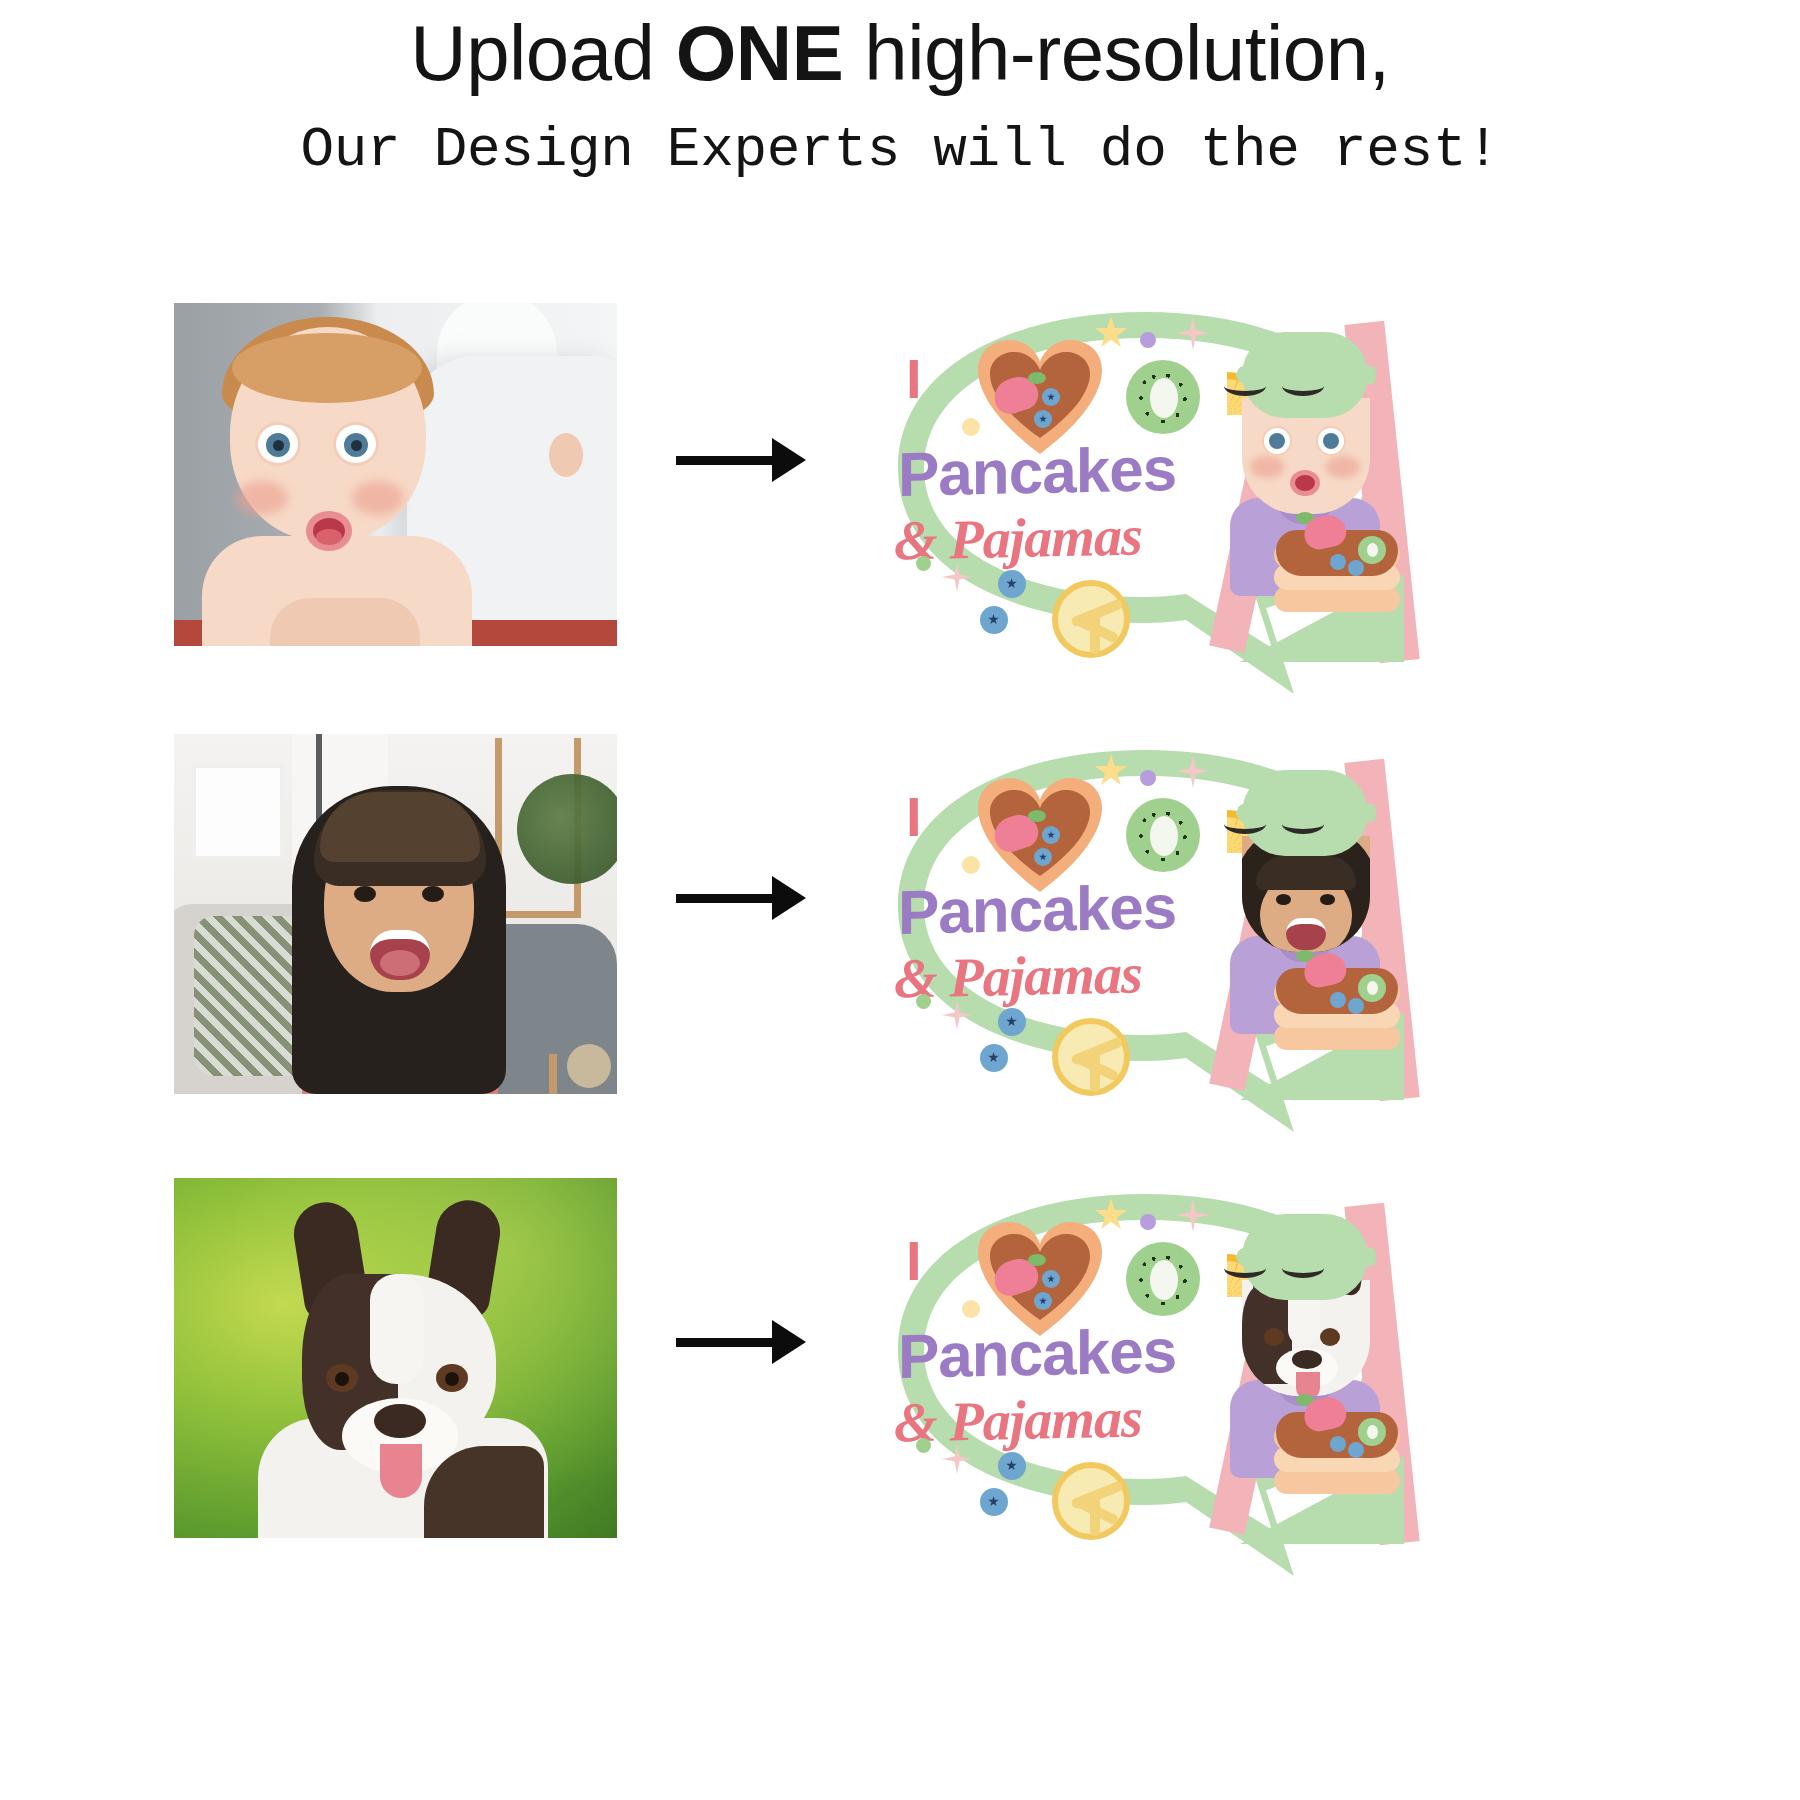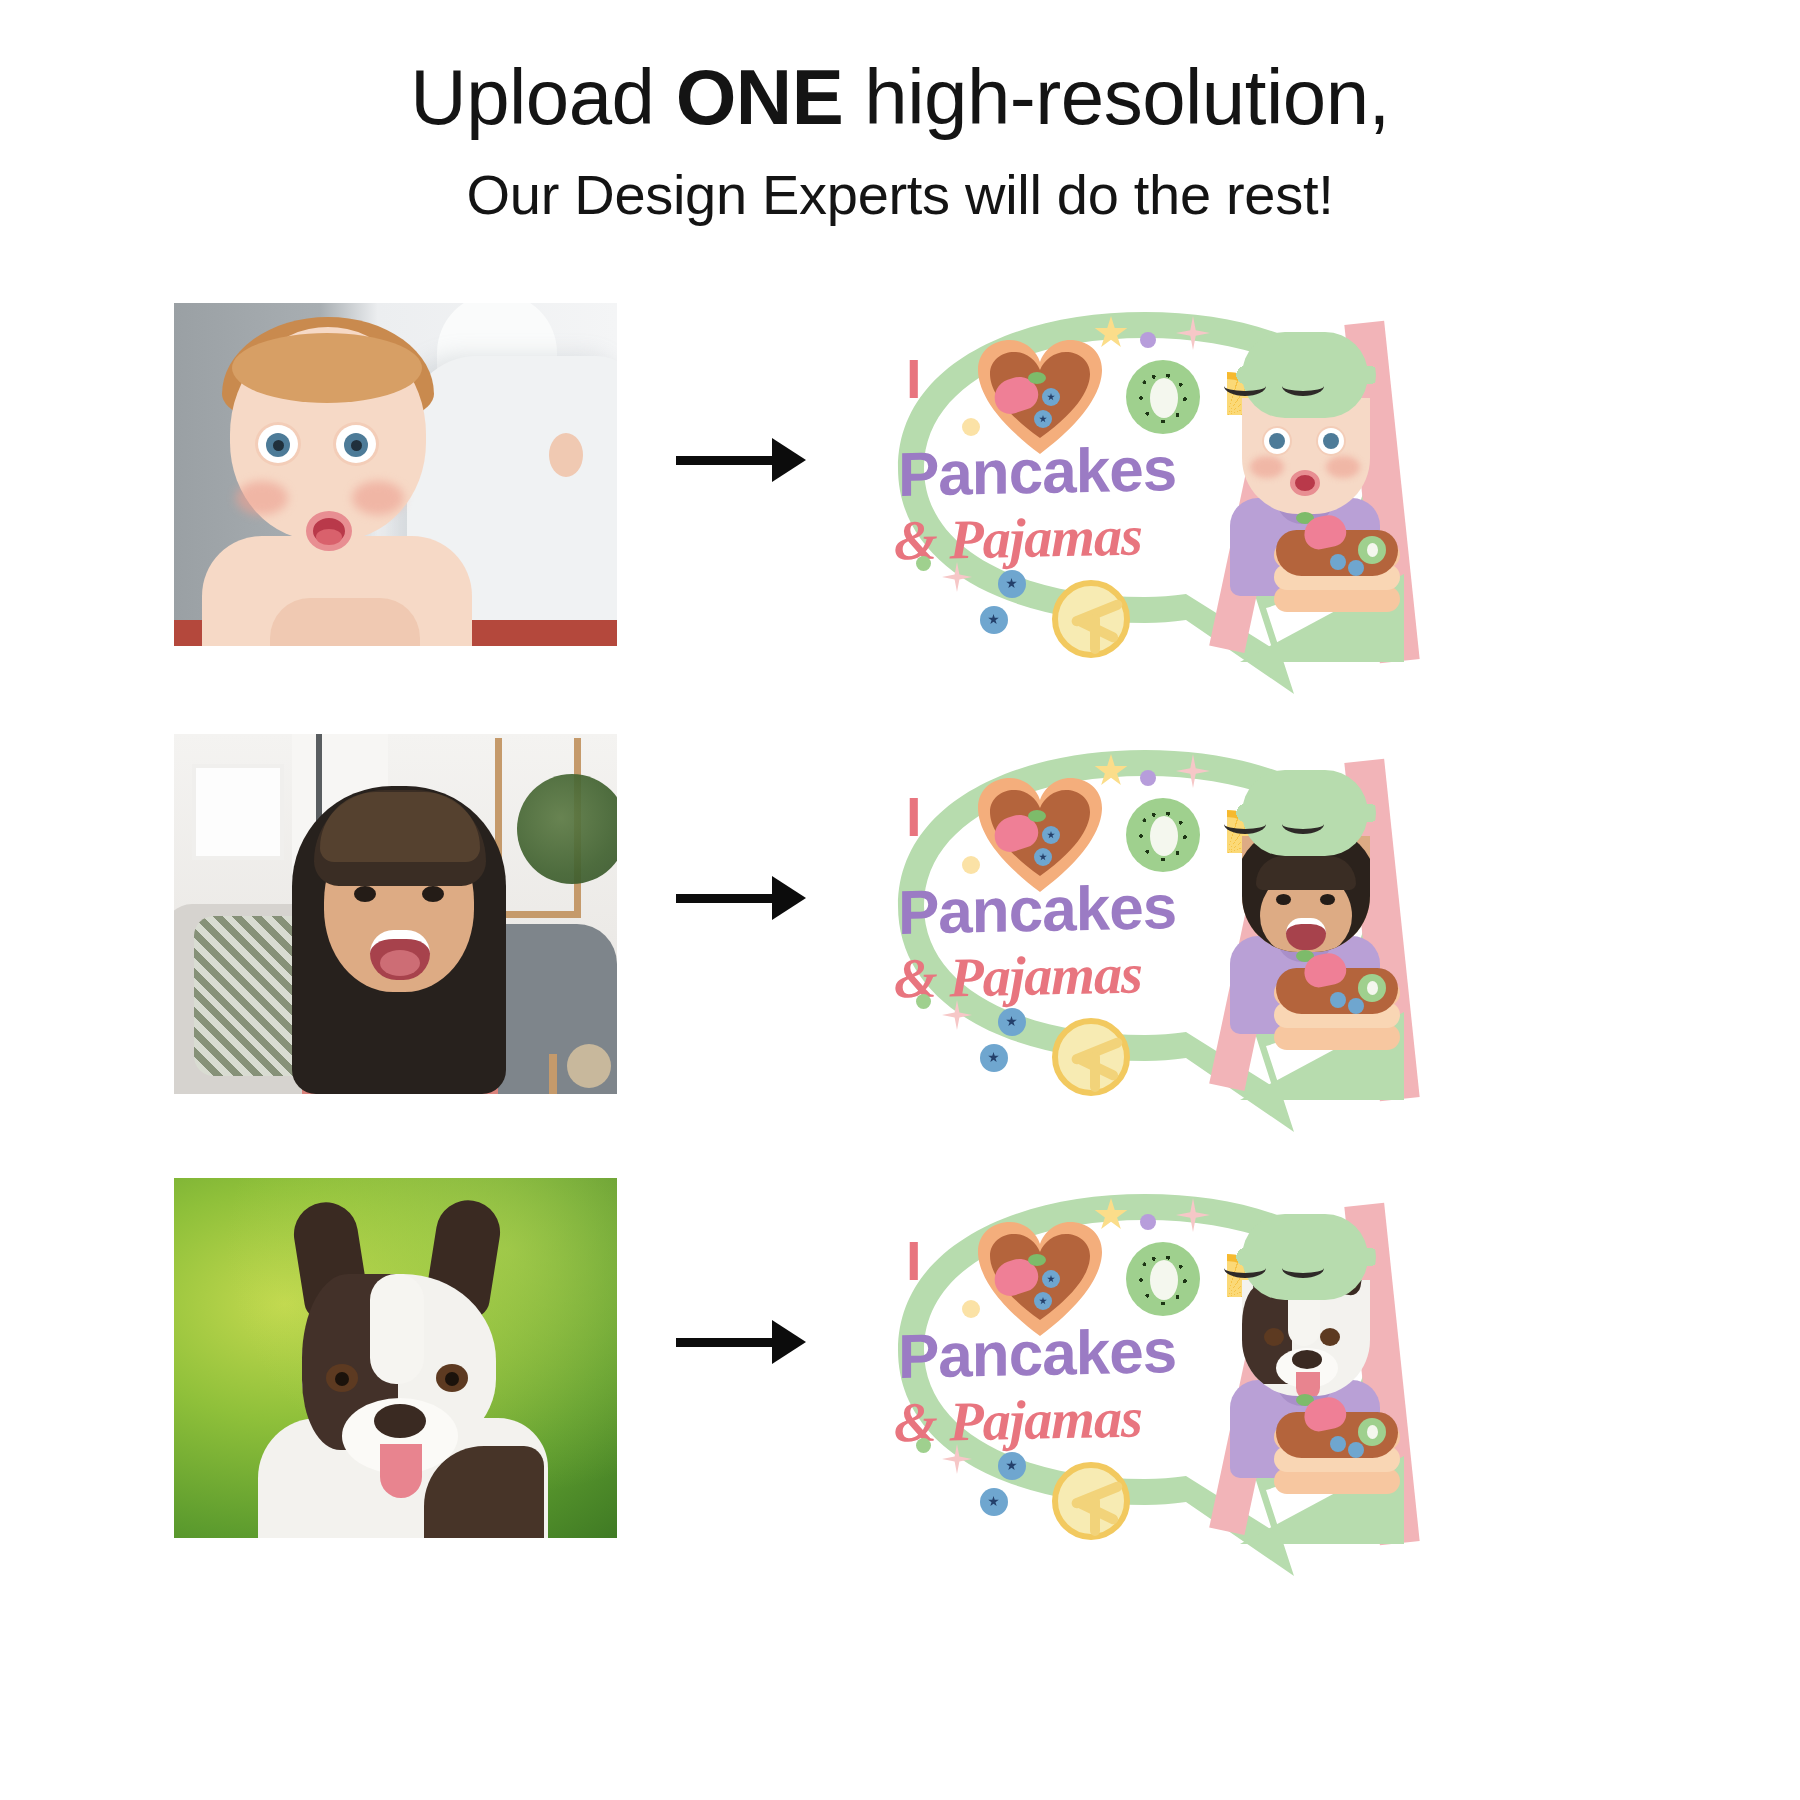--- a/index.html
+++ b/index.html
@@ -5,38 +5,39 @@
   * { box-sizing: border-box; margin: 0; padding: 0; }
   html, body {
     width: 1800px; height: 1800px;
     background: #ffffff;
     font-family: "Liberation Sans", sans-serif;
     overflow: hidden;
   }
   .page { position: relative; width: 1800px; height: 1800px; background: #fff; }
 
   
-  .header { position: absolute; left: 0; top: 0; width: 1800px; text-align: center; margin-top: 44px; }
+  .header { position: absolute; left: 0; top: 0; width: 1800px; text-align: center; }
   .headline {
     font-size: 78px;
     line-height: 1.0;
     color: #141414;
     letter-spacing: -0.5px;
     font-weight: 300;
     padding-top: 14px;
     font-family: "Liberation Sans", sans-serif;
   }
   .headline .bold { font-weight: 700; }
   .headline .l2 { display: block; margin-top: 14px; }
   .subhead {
     font-size: 56px;
     color: #141414;
     font-weight: 300;
     margin-top: 26px;
     letter-spacing: -0.3px;
+    font-family: Liberation Mono, monospace;
   }
 
   
   .row { position: absolute; left: 0; width: 1800px; height: 420px; }
   .row1 { top: 290px; }
   .row2 { top: 728px; }
   .row3 { top: 1172px; }
 
   
   .photo {

